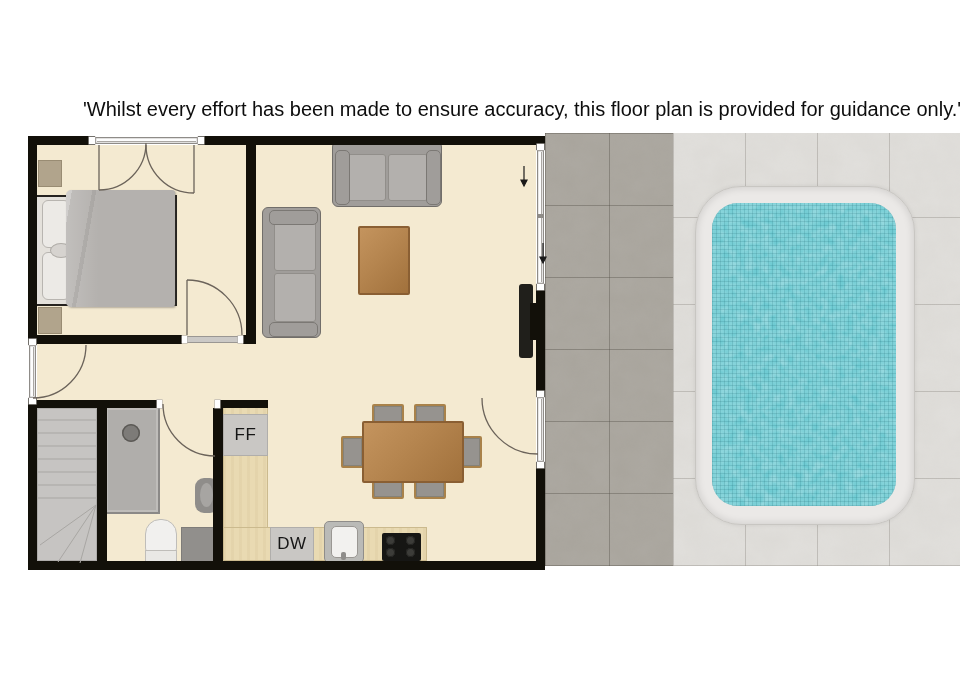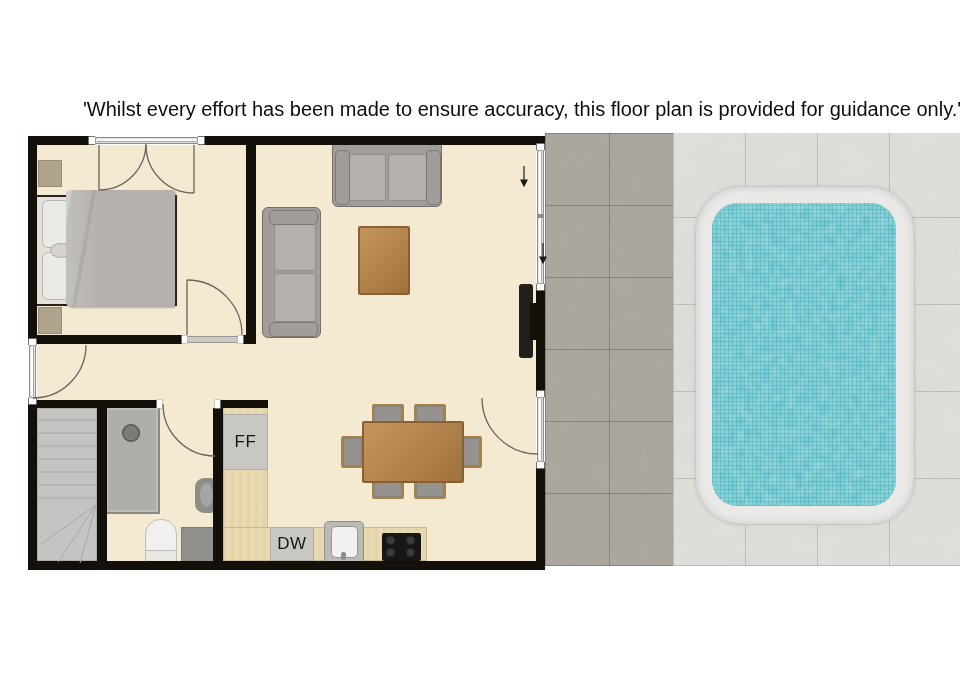--- a/index.html
+++ b/index.html
@@ -155,21 +155,21 @@
   <div class="f chair" style="left:372px;top:404px;width:28px;height:18px;"></div>
   <div class="f chair" style="left:414px;top:404px;width:28px;height:18px;"></div>
   <div class="f chair" style="left:372px;top:477px;width:28px;height:18px;"></div>
   <div class="f chair" style="left:414px;top:477px;width:28px;height:18px;"></div>
   <div class="f chair" style="left:341px;top:436px;width:19px;height:28px;"></div>
   <div class="f chair" style="left:459px;top:436px;width:19px;height:28px;"></div>
   <div class="f table-wood" style="left:362px;top:421px;width:98px;height:58px;"></div>
 
   <div class="counter" style="left:223px;top:400px;width:45px;height:161px;"></div>
   <div class="counter" style="left:223px;top:527px;width:204px;height:34px;"></div>
-  <div class="appliance-box" style="left:223px;top:414px;width:45px;height:56px;">
+  <div class="appliance-box" style="left:223px;top:414px;width:45px;height:42px;">
     <span>FF</span>
   </div>
   <div class="appliance-box" style="left:270px;top:527px;width:44px;height:34px;">
     <span>DW</span>
   </div>
   <div class="f sink-outer" style="left:324px;top:521px;width:38px;height:40px;z-index:4;">
     <div class="sink-basin"></div>
     <div class="sink-tap"></div>
   </div>
   <div class="f hob" style="left:382px;top:533px;width:39px;height:28px;z-index:4;">

